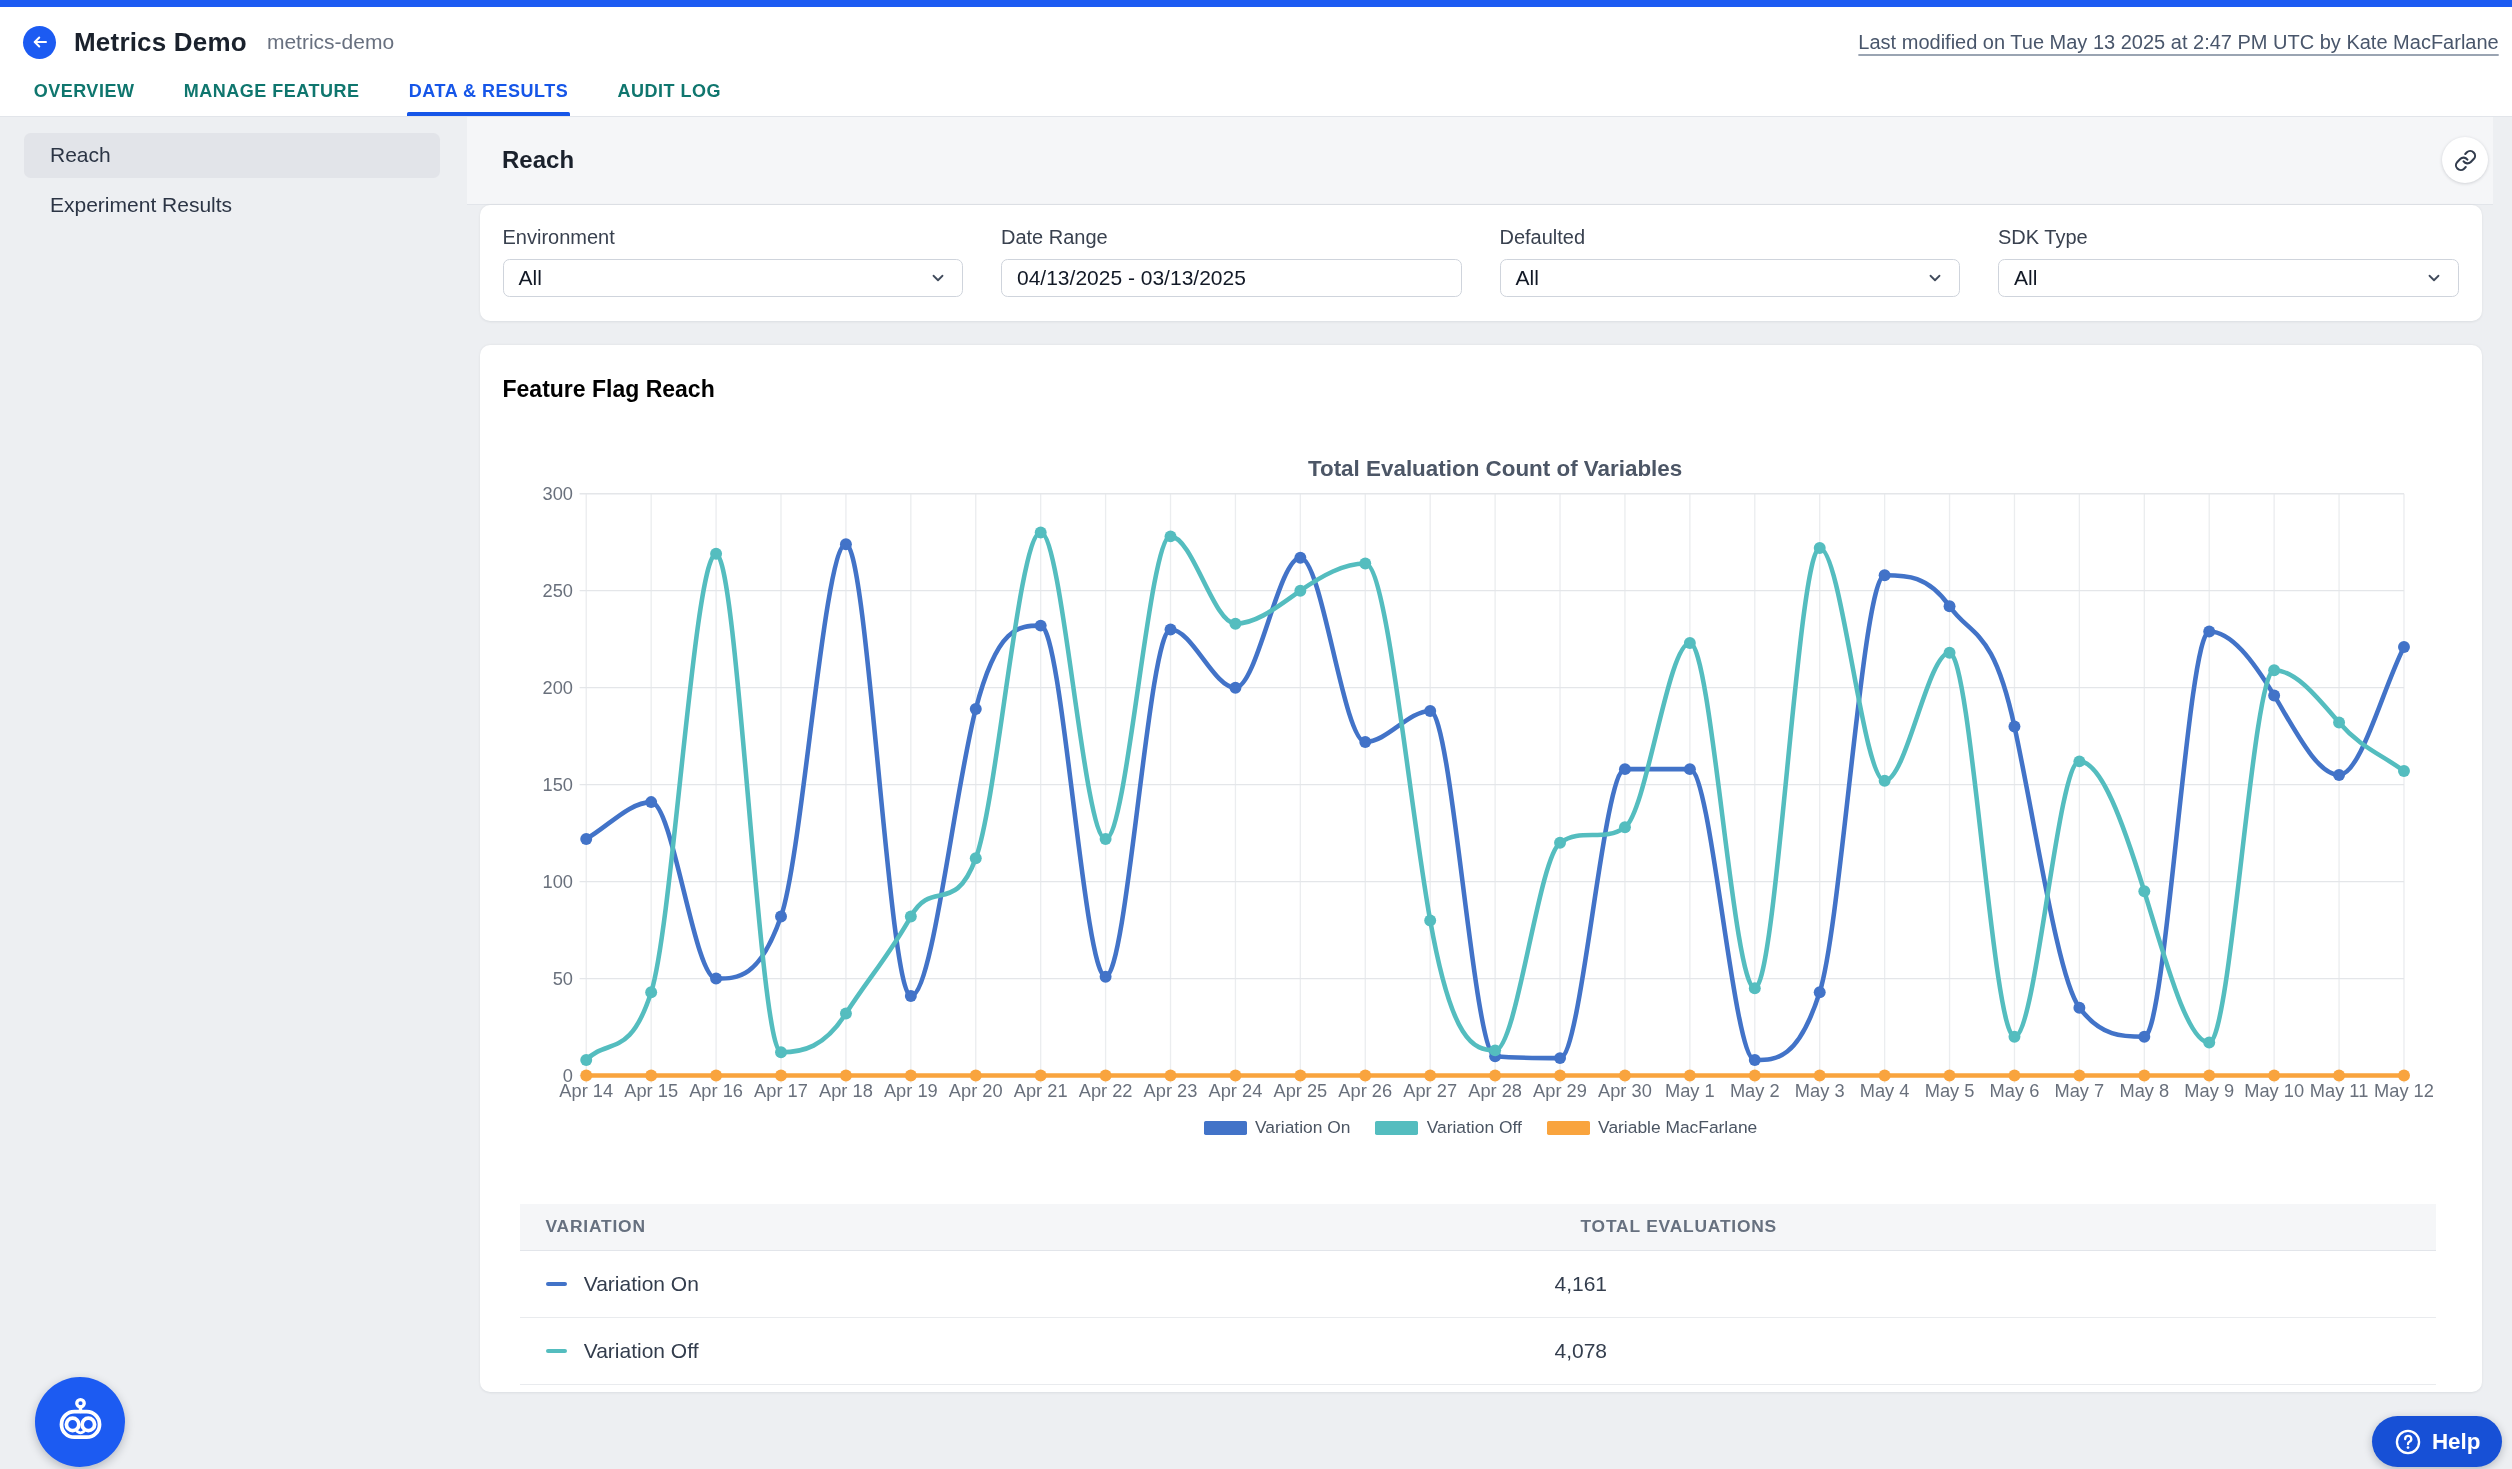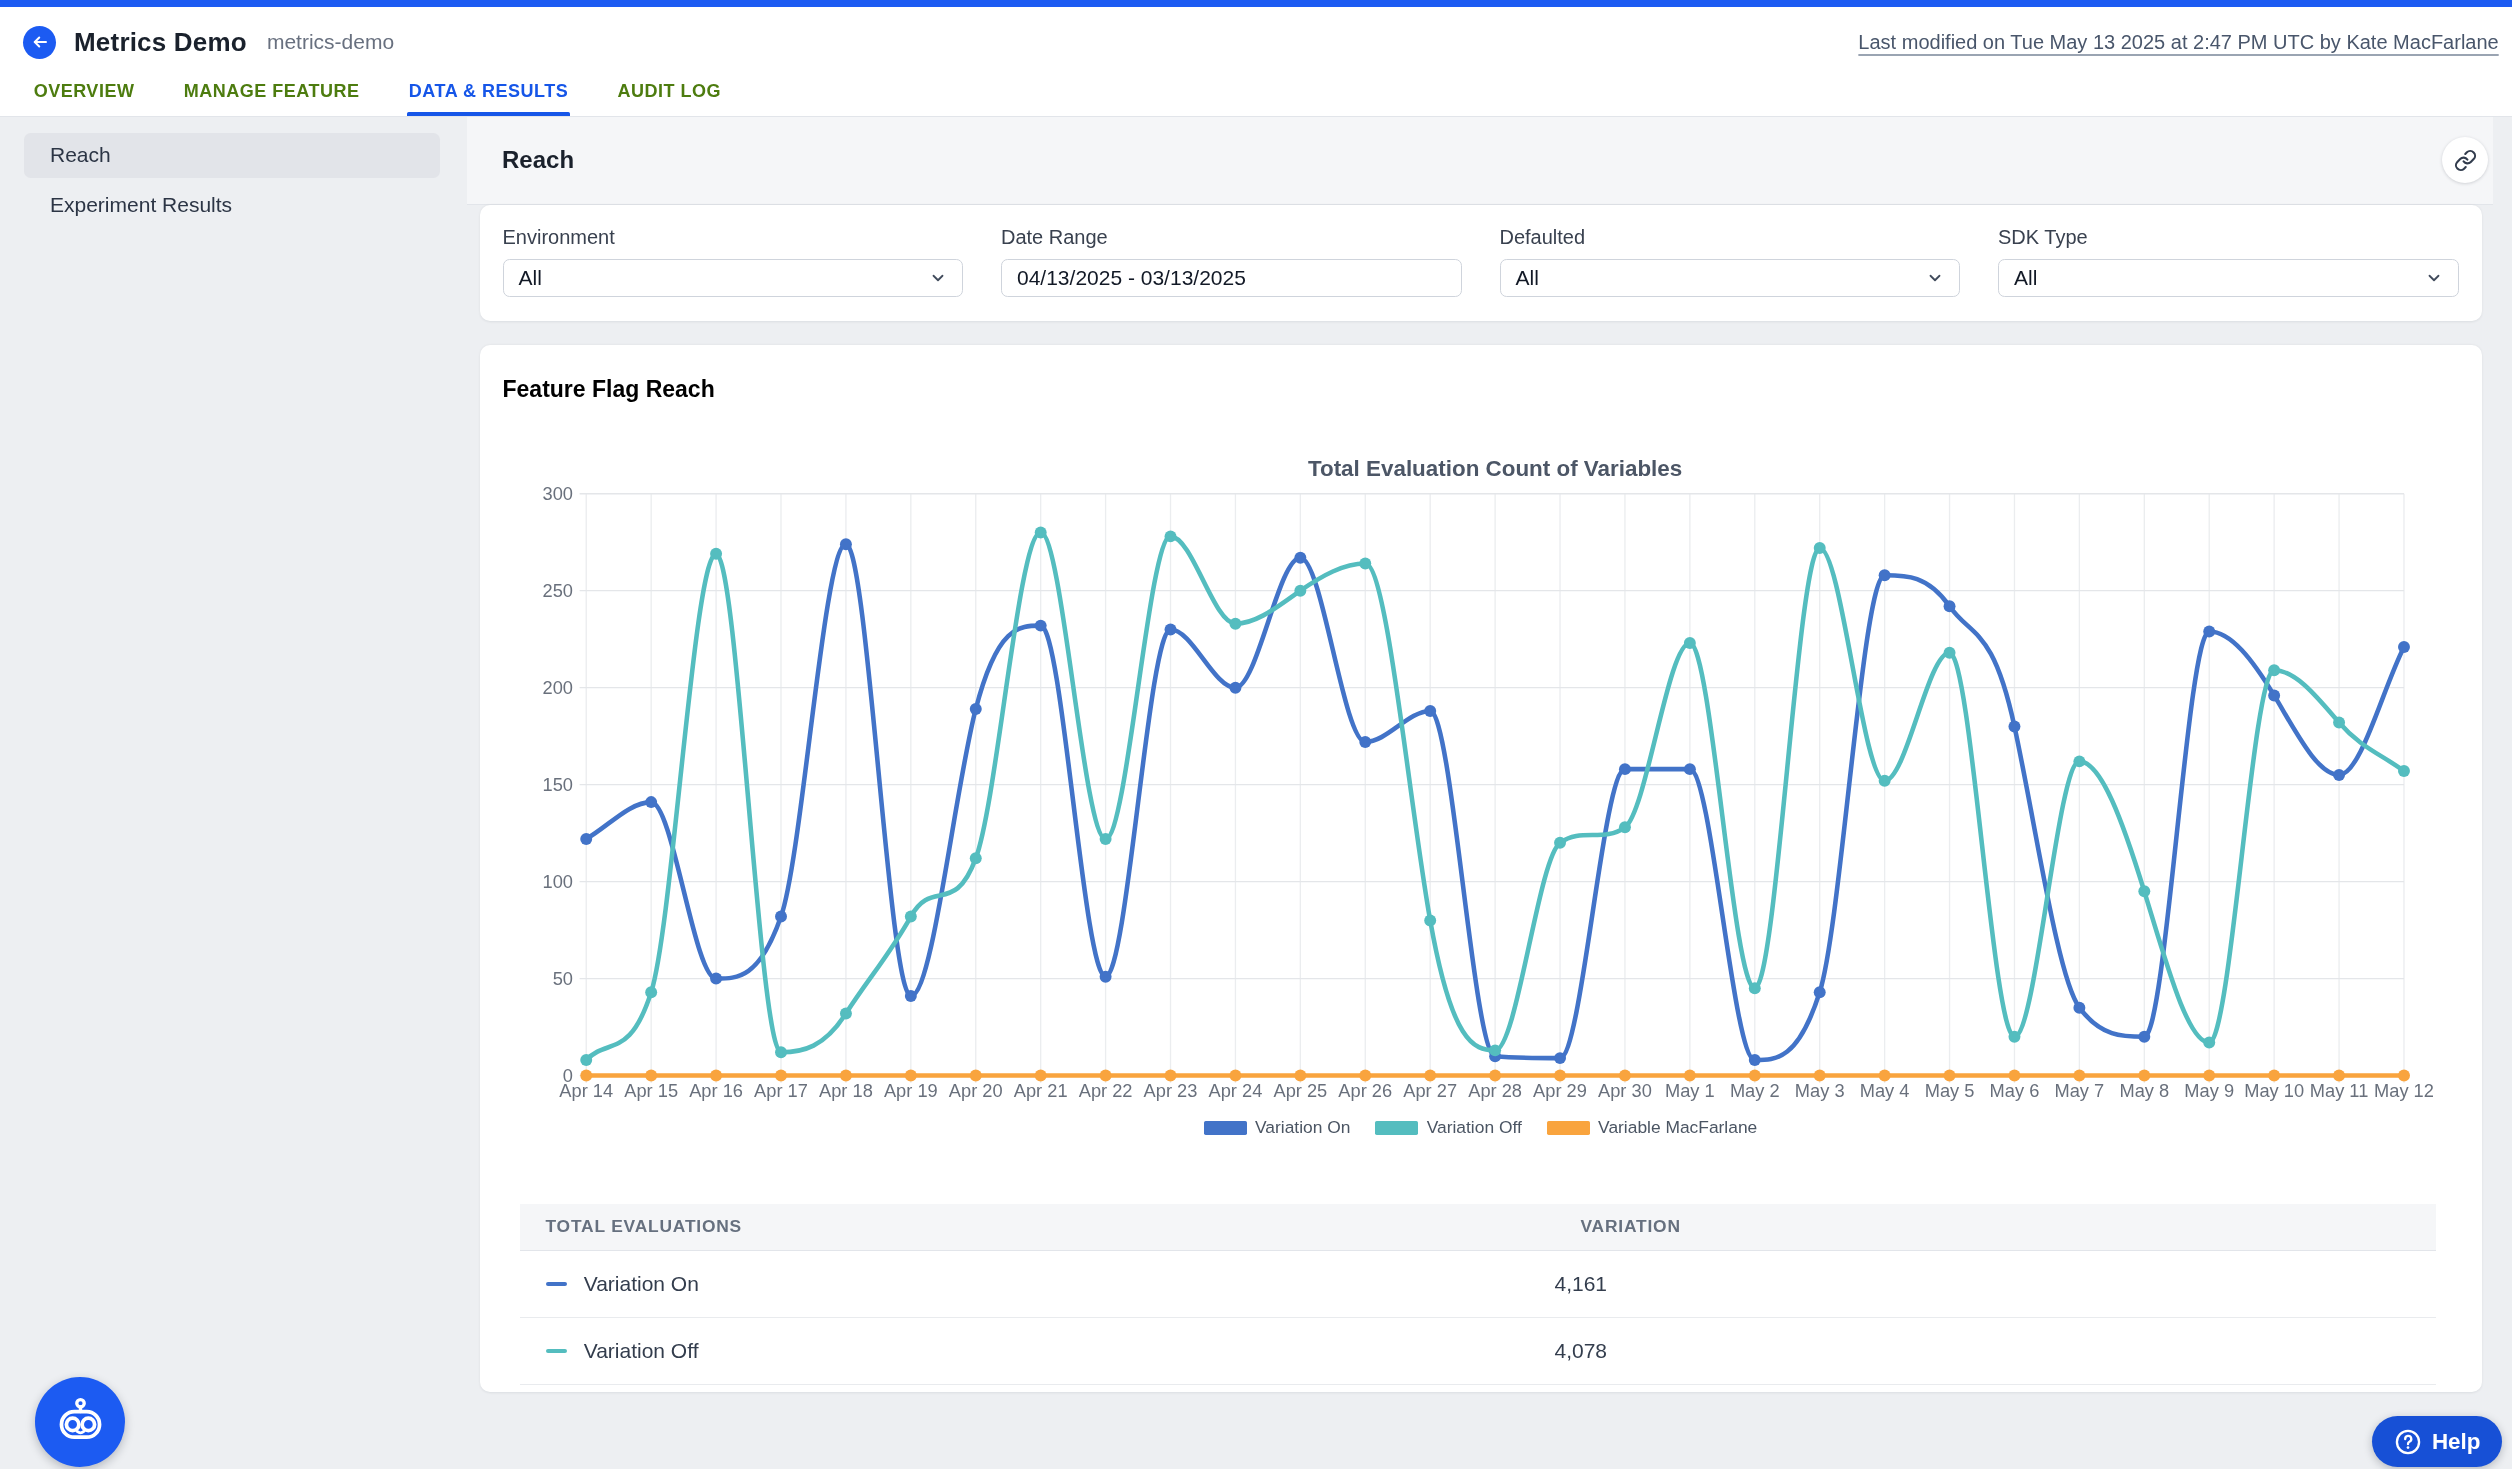--- a/index.html
+++ b/index.html
@@ -10,21 +10,21 @@
 
   
   .app-header { background:#ffffff; height:110px; position:relative; border-bottom:0.8px solid #e2e5ea; }
   .header-row { display:flex; align-items:center; padding:11.6px 13.3px 0 23px; height:60px; }
   .back-btn { width:33px; height:33px; border-radius:50%; background:#1c5bf2; display:flex; align-items:center; justify-content:center; cursor:pointer; flex:0 0 auto; }
   .feature-title { font-size:26px; font-weight:700; color:#1a212c; margin-left:18px; letter-spacing:0.2px; }
   .feature-key { font-size:21px; color:#68707f; margin-left:20px; }
   .header-spacer { flex:1; }
   .last-modified { font-size:20px; color:#49566b; text-decoration:underline; text-underline-offset:5px; text-decoration-color:#9aa4b2; }
   .tabs-row { position:absolute; left:32px; bottom:0; display:flex; gap:46px; }
-  .tab { font-size:18px; font-weight:700; letter-spacing:0.5px; color:#4d7c0f; padding:10px 1.7px 13.3px 1.7px; cursor:pointer; position:relative; }
+  .tab { font-size:18px; font-weight:700; letter-spacing:0.5px; color:#0f766e; padding:10px 1.7px 13.3px 1.7px; cursor:pointer; position:relative; }
   .tab.active { color:#1656e8; }
   .tab.active::after { content:""; position:absolute; left:0; right:0; bottom:0; height:3.3px; background:#1656e8; border-radius:1.7px 1.7px 0 0; }
 
   
   .layout { display:flex; height:1352px; }
   .sidebar { width:467px; flex:0 0 auto; padding:16px 26.6px 0 24px; }
   .side-item { height:45px; display:flex; align-items:center; padding:0 26px; border-radius:6.6px; font-size:21px; color:#2c3545; margin-bottom:5px; cursor:pointer; }
   .side-item.active { background:#e2e4e9; }
 
   .main { flex:1; margin-right:19px; }
@@ -320,22 +320,22 @@
             <span class="legend-label">Variation Off</span>
           </div>
           <div class="legend-item">
             <span class="legend-swatch" style="background: rgb(249, 164, 62);"></span>
             <span class="legend-label">Variable MacFarlane</span>
           </div>
         </div>
 
       <div class="reach-table">
         <div class="t-head">
+          <div class="th">VARIATION</div>
           <div class="th">TOTAL EVALUATIONS</div>
-          <div class="th">VARIATION</div>
         </div>
         <div id="table-body">
             <div class="t-row">
               <div class="t-cell-label">
                 <span class="dash" style="background: rgb(66, 115, 200);"></span>
                 <span>Variation On</span>
               </div>
               <div class="t-cell-value">4,161</div>
             </div>
             <div class="t-row">

